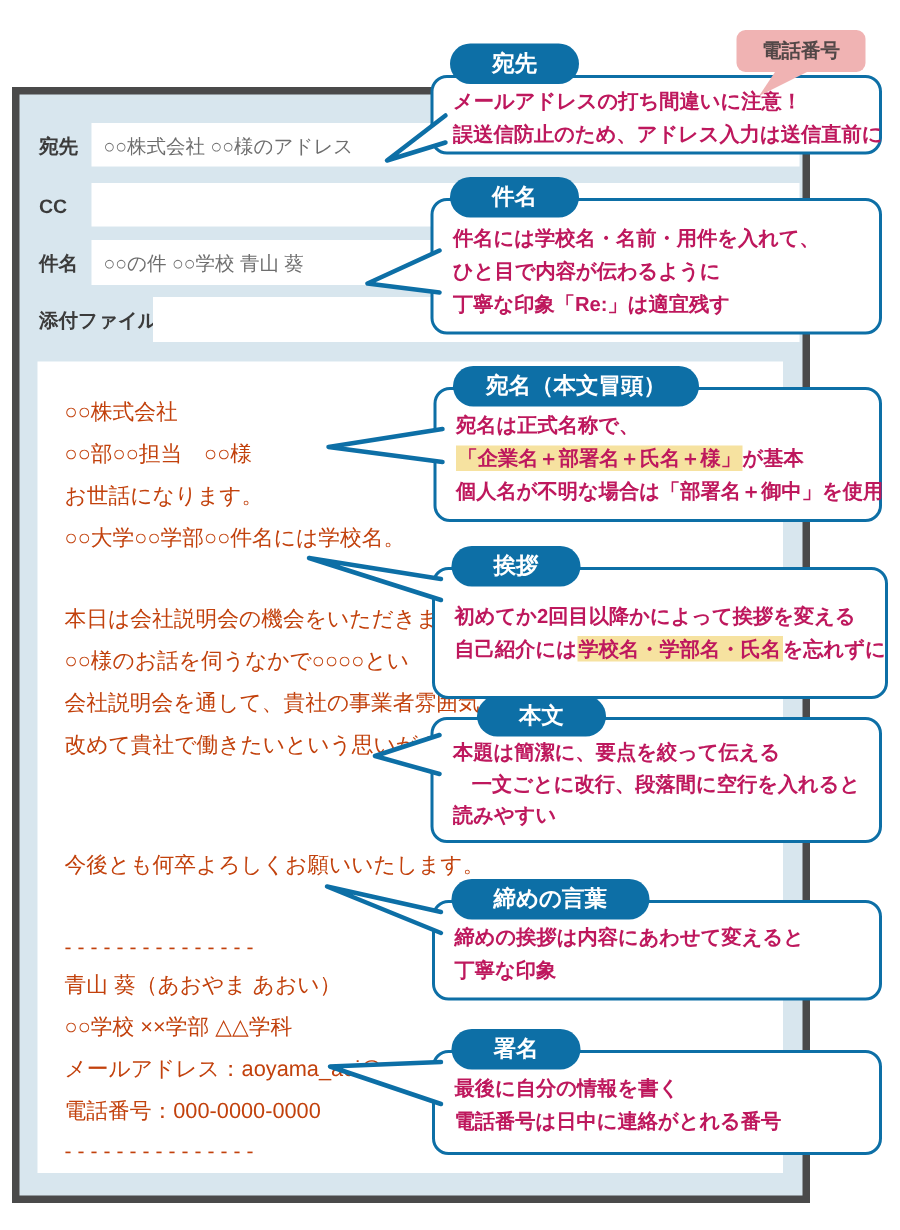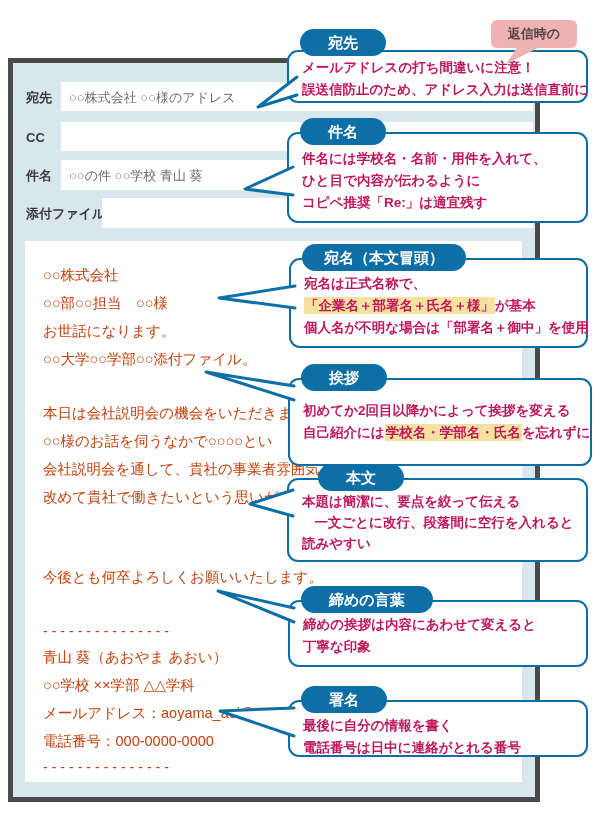--- a/index.html
+++ b/index.html
@@ -78,21 +78,21 @@
   <div class="field-label" style="left:26px;top:205px;">添付ファイル</div>
   <div class="field" style="left:102px;top:198px;width:431px;height:30px;">
     <div class="field-value"></div>
   </div>
 
   <div class="panel"></div>
 
   <div class="bline" style="top:266px;">○○株式会社</div>
   <div class="bline" style="top:294px;">○○部○○担当　○○様</div>
   <div class="bline" style="top:322px;">お世話になります。</div>
-  <div class="bline" style="top:350px;">○○大学○○学部○○添付ファイル。</div>
+  <div class="bline" style="top:350px;">○○大学○○学部○○件名には学校名。</div>
   <div class="bline" style="top:404px;">本日は会社説明会の機会をいただきまし</div>
   <div class="bline" style="top:432px;">○○様のお話を伺うなかで○○○○とい</div>
   <div class="bline" style="top:460px;">会社説明会を通して、貴社の事業者雰囲気を直に感じ、</div>
   <div class="bline" style="top:488px;">改めて貴社で働きたいという思いがより</div>
   <div class="bline" style="top:568px;">今後とも何卒よろしくお願いいたします。</div>
 
   <div class="bline dashline" style="top:622px;">---------------</div>
   <div class="bline" style="top:648px;">青山 葵（あおやま あおい）</div>
   <div class="bline" style="top:676px;">○○学校 ××学部 △△学科</div>
   <div class="bline" style="top:704px;">メールアドレス：aoyama_aoi@xxxx.com</div>
@@ -101,33 +101,33 @@
 
   <div class="callout" style="left:287px;top:50px;width:301px;height:53px;padding-top:5px;">
     <div class="badge" style="top:-23px;">宛先</div>
     <svg class="tail" style="left:-36px;top:22px;" width="44" height="38">
         <path d="M44,3 L5,33 L44,21"></path>
       </svg>
     <div class="ctext"><span>メールアドレスの打ち間違いに注意！</span></div>
     <div class="ctext"><span>誤送信防止のため、アドレス入力は送信直前に</span></div>
   </div>
 
-  <div class="pink-badge">返信時の</div>
+  <div class="pink-badge">電話番号</div>
   <svg class="pink-tail" width="40" height="20">
       <path d="M14,0 L38,0 L2,18 Z" fill="#f0b3b3"></path>
     </svg>
 
   <div class="callout" style="left:287px;top:132px;width:301px;height:91px;padding-top:14px;">
     <div class="badge">件名</div>
     <svg class="tail" style="left:-48px;top:28px;" width="52" height="40">
         <path d="M52,5 L4,27 L52,33"></path>
       </svg>
     <div class="ctext"><span>件名には学校名・名前・用件を入れて、</span></div>
     <div class="ctext"><span>ひと目で内容が伝わるように</span></div>
-    <div class="ctext"><span>コピペ推奨「Re:」は適宜残す</span></div>
+    <div class="ctext"><span>丁寧な印象「Re:」は適宜残す</span></div>
   </div>
 
   <div class="callout" style="left:289px;top:258px;width:299px;height:90px;padding-top:13px;">
     <div class="badge" style="padding:0 22px;">宛名（本文冒頭）</div>
     <svg class="tail" style="left:-76px;top:22px;" width="80" height="34">
         <path d="M80,4 L4,16 L80,26"></path>
       </svg>
     <div class="ctext"><span>宛名は正式名称で、</span></div>
     <div class="ctext"><span class="hl">「企業名＋部署名＋氏名＋様」</span><span>が基本</span></div>
     <div class="ctext"><span>個人名が不明な場合は「部署名＋御中」を使用</span></div>
@@ -154,21 +154,21 @@
 
   <div class="callout" style="left:288px;top:600px;width:300px;height:67px;padding-top:12px;">
     <div class="badge">締めの言葉</div>
     <svg class="tail" style="left:-76px;top:-18px;" width="80" height="44">
         <path d="M80,24 L4,7 L80,38"></path>
       </svg>
     <div class="ctext"><span>締めの挨拶は内容にあわせて変えると</span></div>
     <div class="ctext"><span>丁寧な印象</span></div>
   </div>
 
-  <div class="callout" style="left:288px;top:700px;width:300px;height:57px;padding-top:13px;">
+  <div class="callout" style="left:288px;top:700px;width:300px;height:70px;padding-top:13px;">
     <div class="badge">署名</div>
     <svg class="tail" style="left:-74px;top:-2px;" width="78" height="40">
         <path d="M78,8 L4,11 L78,36"></path>
       </svg>
     <div class="ctext"><span>最後に自分の情報を書く</span></div>
     <div class="ctext"><span>電話番号は日中に連絡がとれる番号</span></div>
   </div>
 
 </div>
 

